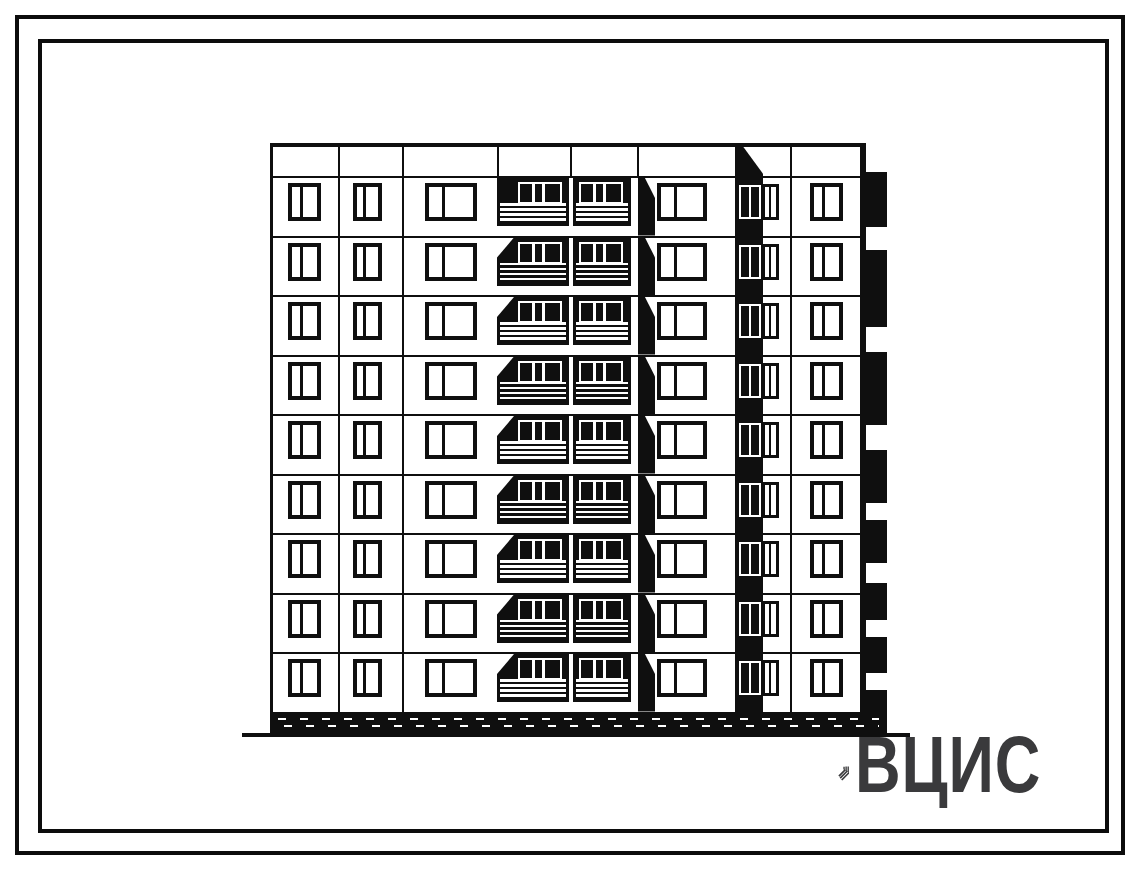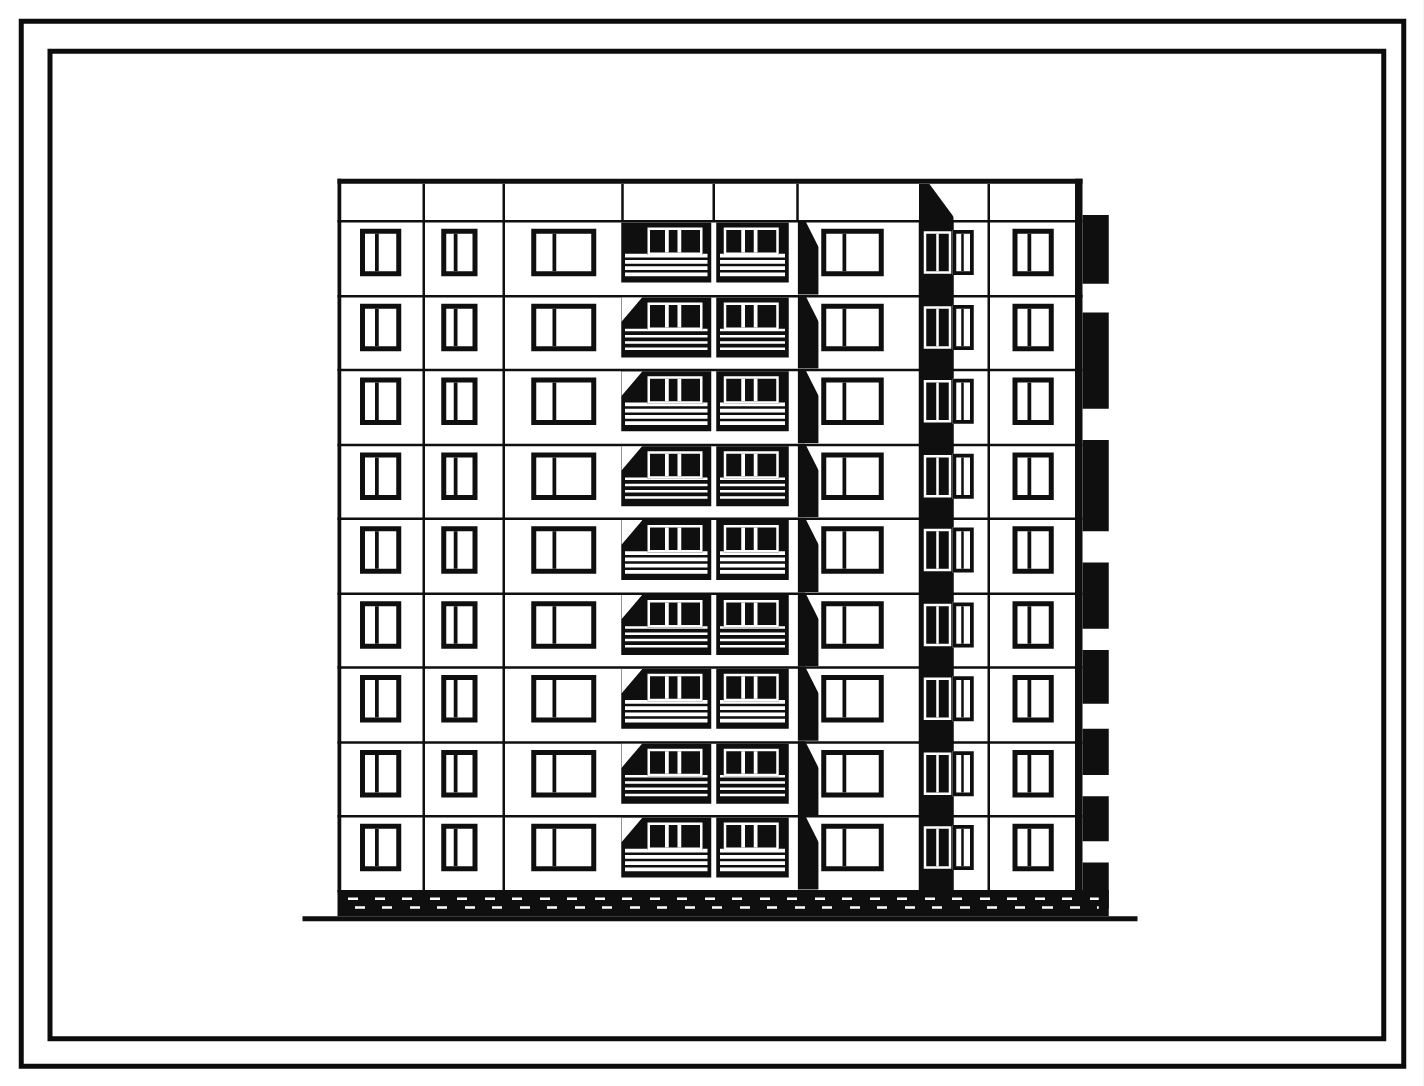--- a/index.html
+++ b/index.html
@@ -438,13 +438,28 @@
       <div style="left: 28px; top: 0px; width: 596px; height: 4px; background: rgb(15, 15, 15);"></div>
       <div style="left: 28px; top: 0px; width: 3px; height: 568.5px; background: rgb(15, 15, 15);"></div>
       <div style="left: 618px; top: 0px; width: 6px; height: 568.5px; background: rgb(15, 15, 15);"></div>
       <div style="left: 28px; top: 568.5px; width: 617px; height: 21.5px; background: rgb(15, 15, 15); overflow: hidden;">
         <div style="position: absolute; left: 8px; right: 8px; top: 6px; height: 2.5px; background: repeating-linear-gradient(90deg, rgb(255, 255, 255) 0px, rgb(255, 255, 255) 8px, transparent 8px, transparent 22px);"></div>
         <div style="position: absolute; left: 14px; right: 8px; top: 13px; height: 2.5px; background: repeating-linear-gradient(90deg, rgb(255, 255, 255) 0px, rgb(255, 255, 255) 8px, transparent 8px, transparent 22px);"></div>
       </div>
       <div style="left: 0px; top: 590px; width: 668px; height: 4px; background: rgb(15, 15, 15);"></div>
     </div>
 
+  <div class="logo">
+    <svg width="66" height="76" viewBox="0 0 66 76">
+      <g fill="#3a3a3c">
+
+        <polygon points="2,52 38,16 45,23 9,59"></polygon>
+        <polygon points="9,64 50,23 57,30 16,71"></polygon>
+        <polygon points="18,75 60,33 66,40 25,81"></polygon>
+
+        <polygon points="31,2 39,2 39,24 31,16"></polygon>
+        <polygon points="43,1 51,1 51,32 43,24"></polygon>
+        <polygon points="55,0 63,0 63,40 55,32"></polygon>
+      </g>
+    </svg>
+    <span class="word">ВЦИС</span>
+  </div>
 </div>
 
 </body></html>

